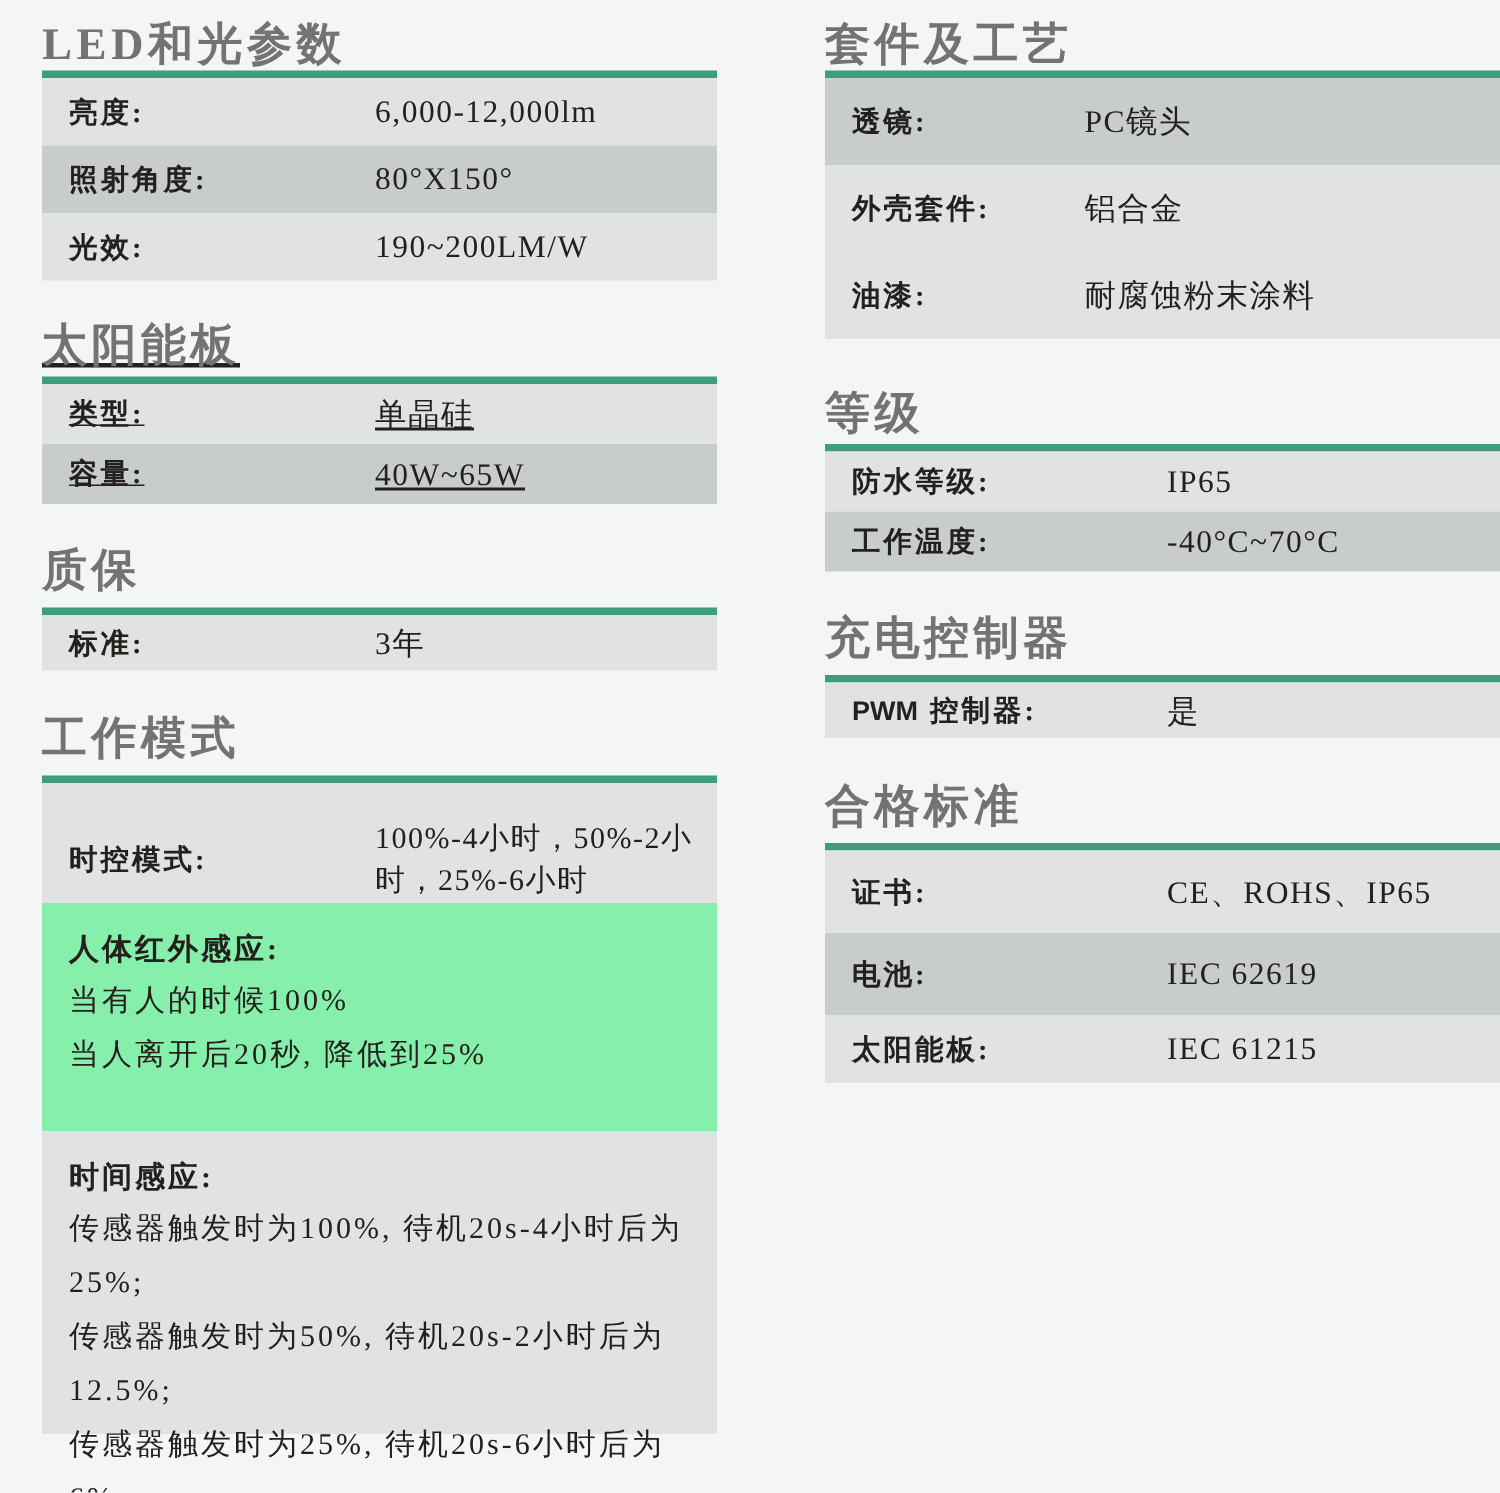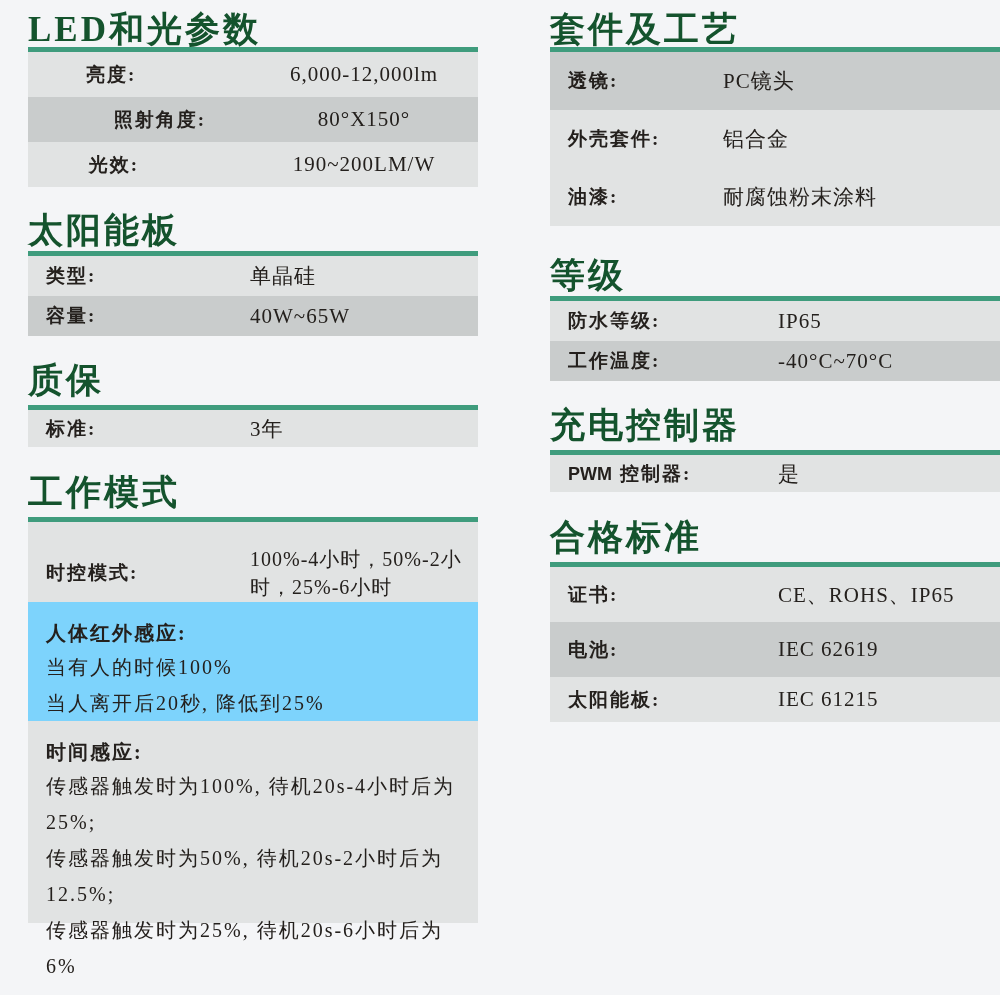--- a/index.html
+++ b/index.html
@@ -9,62 +9,62 @@
     background:#f4f5f7;
     font-family:"Liberation Serif","DejaVu Serif",serif;
     color:#24201d;
     overflow:hidden;
   }
   .col { position:absolute; top:12px; width:450px; }
   .col-left  { left:28px;  }
   .col-right { left:550px; }
 
   .section-title {
-    font-size:35px; font-weight:bold; letter-spacing:3px;
-    line-height:35px; height:35px; color:#14532d; white-space:nowrap;
+    font-size:30px; font-weight:bold; letter-spacing:3px;
+    line-height:35px; height:35px; color:#737373; white-space:nowrap;
   }
   .accent-bar { height:5px; background:#3f9c7d; }
 
   .row { display:flex; align-items:center; padding-left:18px; }
   .row.light { background:#e1e3e3; }
   .row.dark  { background:#c9cccc; }
 
   .lbl { font-weight:bold; font-size:19px; letter-spacing:2px; flex-shrink:0; }
   .val { font-size:21px; letter-spacing:1px; }
 
   
   .tbl-left  .lbl { width:204px; }   
   .tbl-kit   .lbl { width:155px; }   
   .tbl-right .lbl { width:210px; }   
 
-  .rows-45 .row { height:45px;justify-content:center; }
+  .rows-45 .row { height:45px; }
   .rows-58 .row { height:58px; }
   .rows-40 .row { height:40px; }
   .rows-37 .row { height:37px; }
   .tbl-standards .row { height:55px; }
   .tbl-standards .row:last-child { height:45px; }
 
   .abbr {
     font-family:"Liberation Sans","DejaVu Sans",sans-serif;
     font-weight:bold; font-size:18px; letter-spacing:0; margin-right:8px;
   }
 
   
   .wm-row {
     display:flex; align-items:center;
     height:80px; padding:21px 0 0 18px; background:#e1e3e3;
   }
   .wm-row .lbl { width:204px; }
   .wm-row .val { width:237px; line-height:28px; font-size:20px; }
   .wm-block { padding:15px 18px 0 18px; }
-  .wm-b2 { height:119px; background:#7dd3fc; }
+  .wm-b2 { height:152px; background:#86efac; }
   .wm-b3 { height:202px; background:#e1e3e3; }
   .wm-heading { font-weight:bold; font-size:20px; letter-spacing:2px; line-height:32px; }
   .wm-line { font-size:20px; letter-spacing:2px; line-height:36px; }
-  .s2-left  { margin-top:26px; }   .s2-right { margin-top:32px; }
+  .s2-left  { margin-top:26px;text-decoration:underline; }   .s2-right { margin-top:32px; }
   .s3 { margin-top:27px; }
   .s4 { margin-top:28px; }
   .tb-gap-3 { height:3px; }
   .tb-gap-7 { height:7px; }
 </style>
 </head>
 <body>
 
 <div class="col col-left">
 

